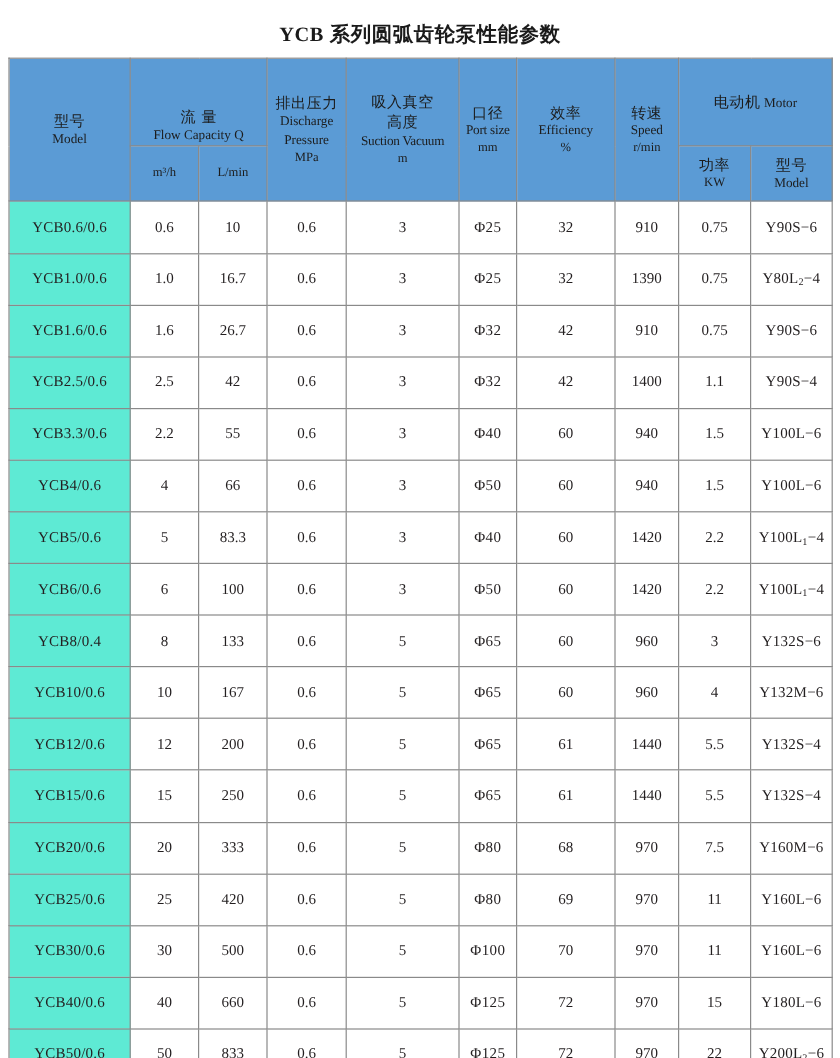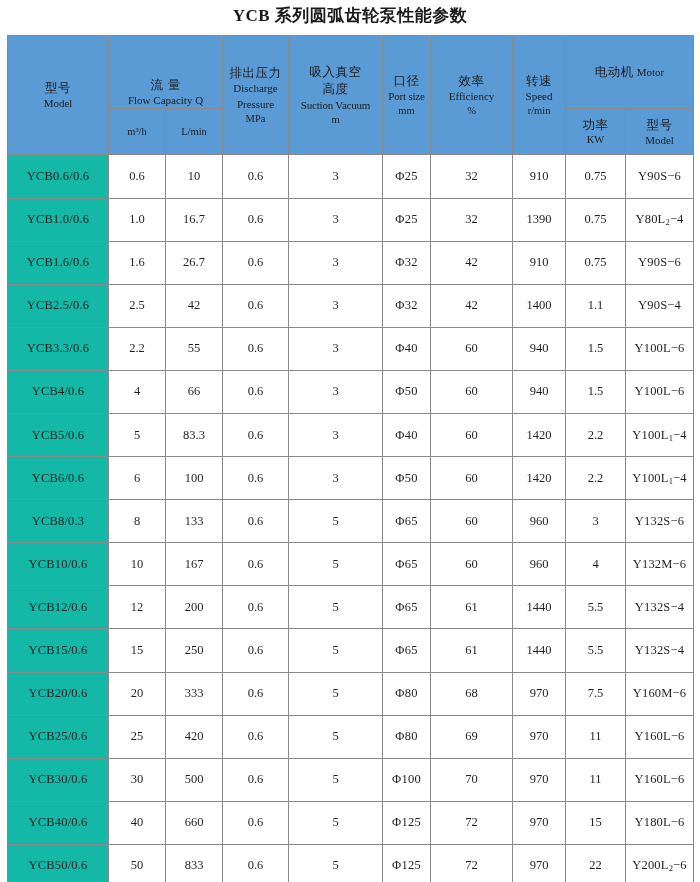--- a/index.html
+++ b/index.html
@@ -18,21 +18,21 @@
     width: 700px;
     height: 882px;
     position: relative;
     box-sizing: border-box;
   }
   .title {
     text-align: center;
     font-size: 17px;
     font-weight: bold;
     letter-spacing: 0.5px;
-    padding-top: 4px;
+    padding-top: 17px;
     padding-bottom: 8px;
     color: #1a1a1a;
     font-family: "Liberation Serif", "DejaVu Serif", serif;
   }
   table.perf {
     border-collapse: collapse;
     table-layout: fixed;
     width: 686px;
     margin-left: 7px;
     margin-right: 7px;
@@ -75,21 +75,21 @@
 
   
   tbody tr { height: 43.1px; }
   tbody td {
     font-size: 12.5px;
     font-family: "Liberation Serif", "DejaVu Serif", serif;
     background: #ffffff;
     border: 1px solid #7d7d7d;
   }
   td.model {
-    background: #14b8a6;
+    background: #5eead4;
     font-weight: bold;
     font-size: 12.5px;
     letter-spacing: 0.2px;
     border: 1px solid #6f9fb8;
   }
   td.port { letter-spacing: 0.3px; }
   td.motormodel { letter-spacing: 0.2px; }
   sub { font-size: 0.68em; vertical-align: -0.22em; }
 </style>
 </head>
@@ -263,21 +263,21 @@
           <td>100</td>
           <td>0.6</td>
           <td>3</td>
           <td class="port">Φ50</td>
           <td>60</td>
           <td>1420</td>
           <td>2.2</td>
           <td class="motormodel">Y100L<sub>1</sub>−4</td>
         </tr>
         <tr>
-          <td class="model">YCB8/0.3</td>
+          <td class="model">YCB8/0.4</td>
           <td>8</td>
           <td>133</td>
           <td>0.6</td>
           <td>5</td>
           <td class="port">Φ65</td>
           <td>60</td>
           <td>960</td>
           <td>3</td>
           <td class="motormodel">Y132S−6</td>
         </tr>

